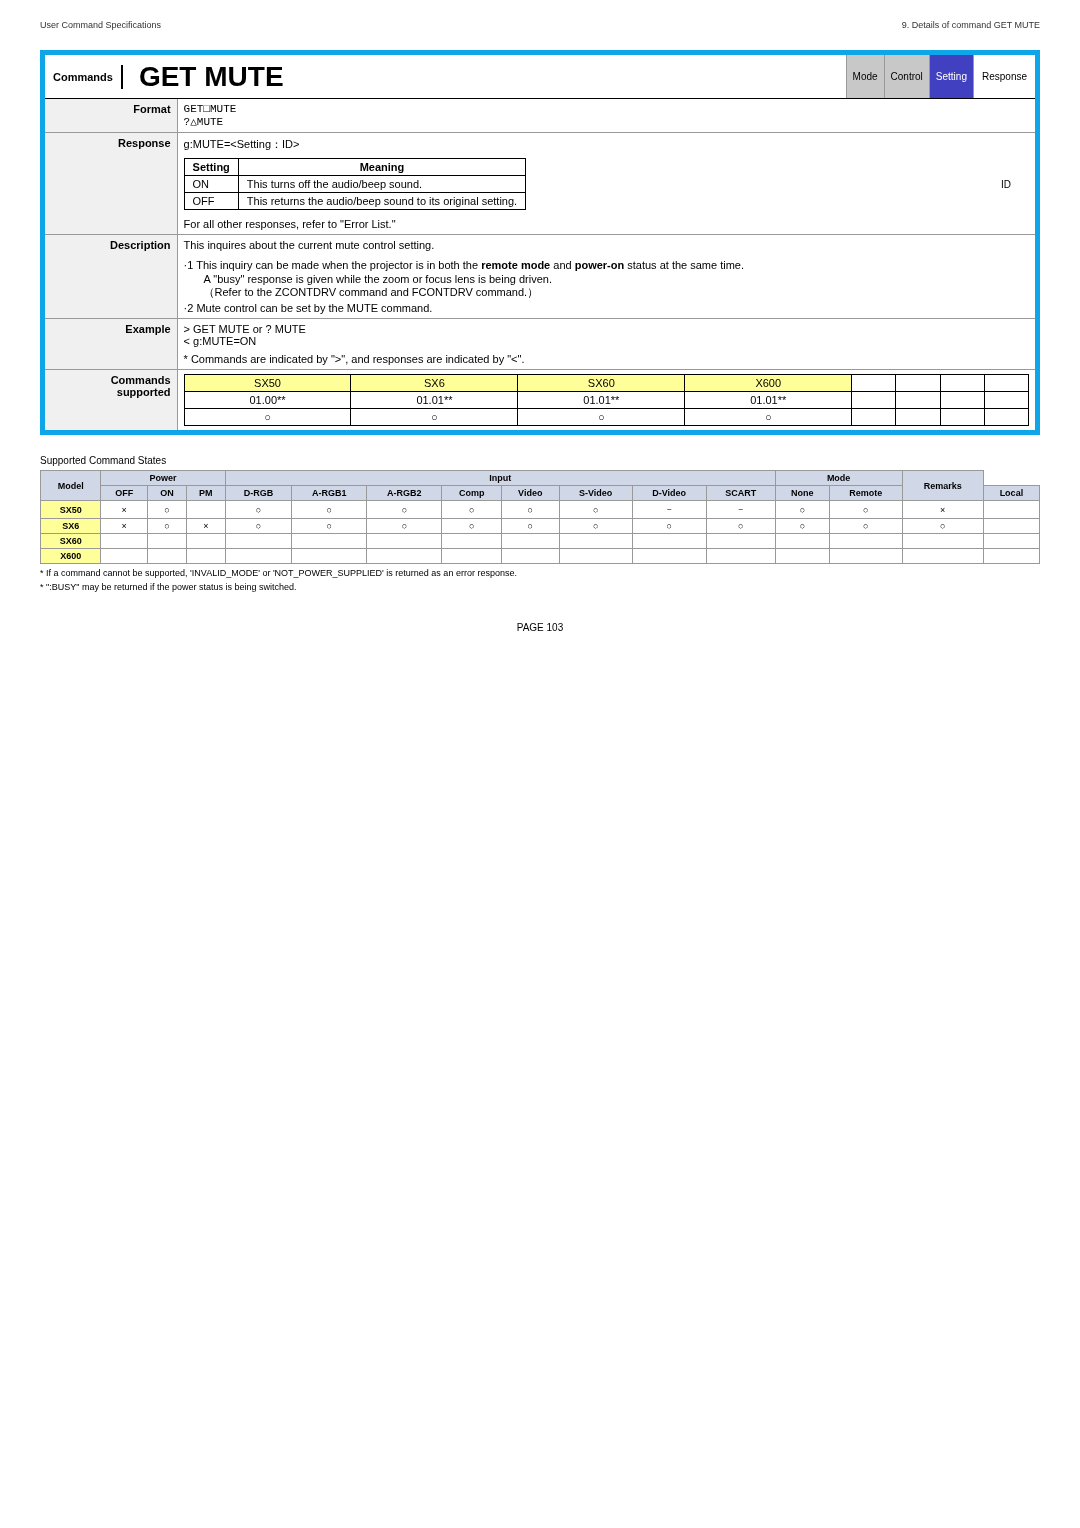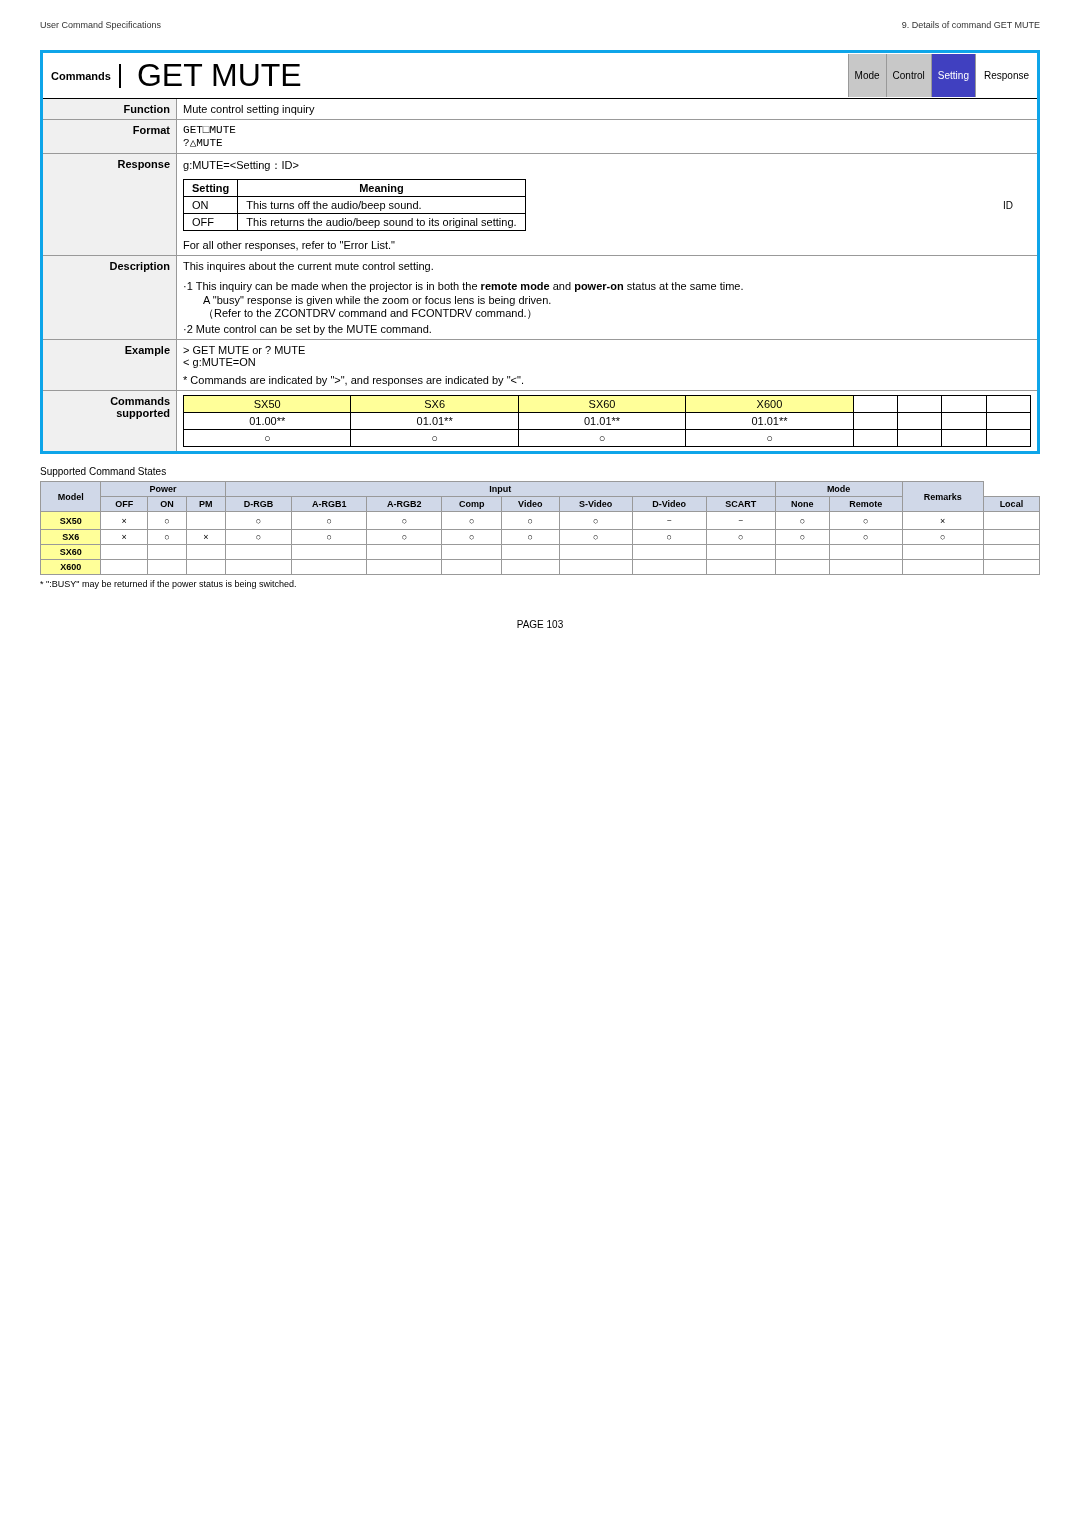--- a/index.html
+++ b/index.html
@@ -15,22 +15,22 @@
     .page-header {
       display: flex;
       justify-content: space-between;
       font-size: 9px;
       color: #333;
       margin-bottom: 20px;
     }
     .main-table {
       width: 100%;
       border-collapse: collapse;
-      border: 3px solid #0ea5e9;
-      margin-bottom: 12px;
+      border: 5px solid #0ea5e9;
+      margin-bottom: 20px;
     }
     .main-table td, .main-table th {
       border: 1px solid #999;
       padding: 4px 6px;
       vertical-align: top;
     }
     .title-row td {
       border-bottom: 2px solid #000;
       padding: 0;
     }
@@ -39,22 +39,22 @@
       align-items: center;
     }
     .commands-label {
       font-size: 11px;
       font-weight: bold;
       padding: 6px 8px;
       border-right: 2px solid #000;
       white-space: nowrap;
     }
     .get-mute-title {
-      font-size: 32px;
-      font-weight: normal;
+      font-size: 28px;
+      font-weight: bold;
       padding: 4px 16px;
       flex: 1;
     }
     .mode-control-area {
       display: flex;
       align-items: stretch;
       font-size: 10px;
       border-left: 1px solid #999;
     }
     .mode-box {
@@ -193,24 +193,20 @@
         <div class="mode-control-area">
           <div class="mode-box">Mode</div>
           <div class="control-box">Control</div>
           <div class="setting-box">Setting</div>
           <div class="reference-box">Response</div>
         </div>
       </div>
     </td>
   </tr>
 
-  <tr>
-    <td class="row-label">Function</td>
-    <td class="row-content">Mute control setting inquiry</td>
-  </tr>
 
   <tr>
     <td class="row-label">Format</td>
     <td class="row-content monospace">
       <div>GET□MUTE</div>
       <div>?△MUTE</div>
     </td>
   </tr>
 
   <tr>
@@ -396,18 +392,19 @@
         <td></td>
         <td></td>
         <td></td>
         <td></td>
         <td></td>
         <td></td>
         <td></td>
       </tr>
     </tbody>
   </table>
+  <div class="note-text">* If a command cannot be supported, 'INVALID_MODE' or 'NOT_POWER_SUPPLIED' is returned as an error response.</div>
   <div class="note-text">* ":BUSY" may be returned if the power status is being switched.</div>
 </div>
 
 <div class="page-footer">
   <span>PAGE 103</span>
 </div>
 
 </body></html>

